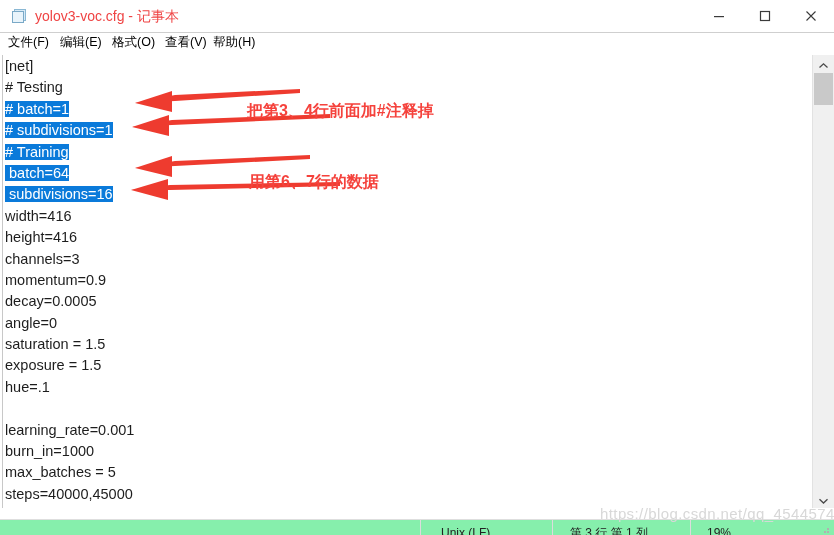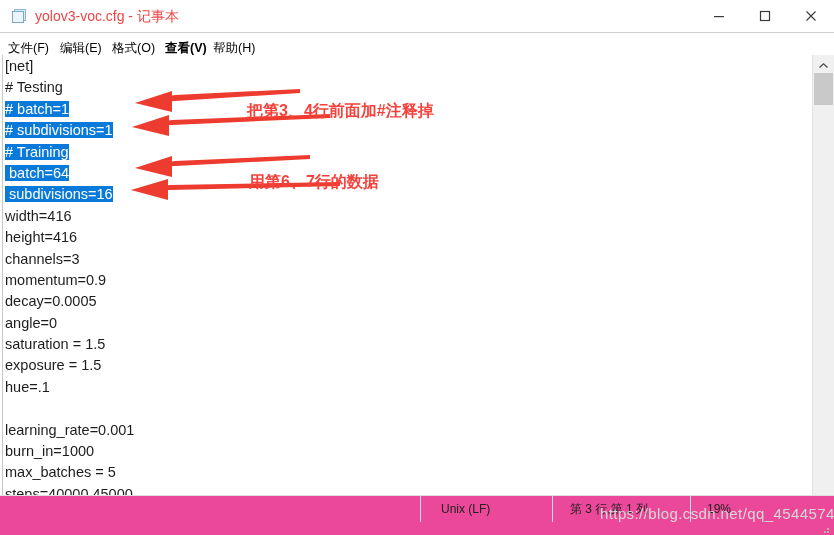--- a/index.html
+++ b/index.html
@@ -73,30 +73,30 @@
 
   
   .menubar {
     position: absolute;
     left: 0; top: 33px;
     width: 834px; height: 22px;
     background: #ffffff;
   }
   .menu-item {
     position: absolute;
-    top: 6px;
+    top: 0;
     font-size: 12.5px;
     color: #000000;
     white-space: nowrap;
     line-height: 18px;
   }
   .menu-item:nth-of-type(1) { left: 8px; }
   .menu-item:nth-of-type(2) { left: 60px; }
   .menu-item:nth-of-type(3) { left: 112px; }
-  .menu-item:nth-of-type(4) { left: 165px; font-weight: bold; }
+  .menu-item:nth-of-type(4) { left: 165px; }
   .menu-item:nth-of-type(5) { left: 213px; }
 
   
   .editor {
     position: absolute;
     left: 0; top: 55px;
     width: 834px; height: 453px;
     background: #ffffff;
     box-sizing: border-box;
     padding-left: 42px;
@@ -155,22 +155,22 @@
     position: absolute;
     left: 1px; top: 18px;
     width: 19px; height: 32px;
     background: #c9c9c9;
   }
 
   
   .statusbar {
     position: absolute;
     left: 0; bottom: 0;
-    width: 834px; height: 40px;
-    background: #ec4899;
+    width: 834px; height: 16px;
+    background: #86efac;
     border-top: 1px solid #dedede;
     box-sizing: border-box;
     text-align: right;
   }
   .sb-cell {
     position: absolute;
     top: 5px;
     font-size: 12px;
     color: #222222;
     white-space: nowrap;

